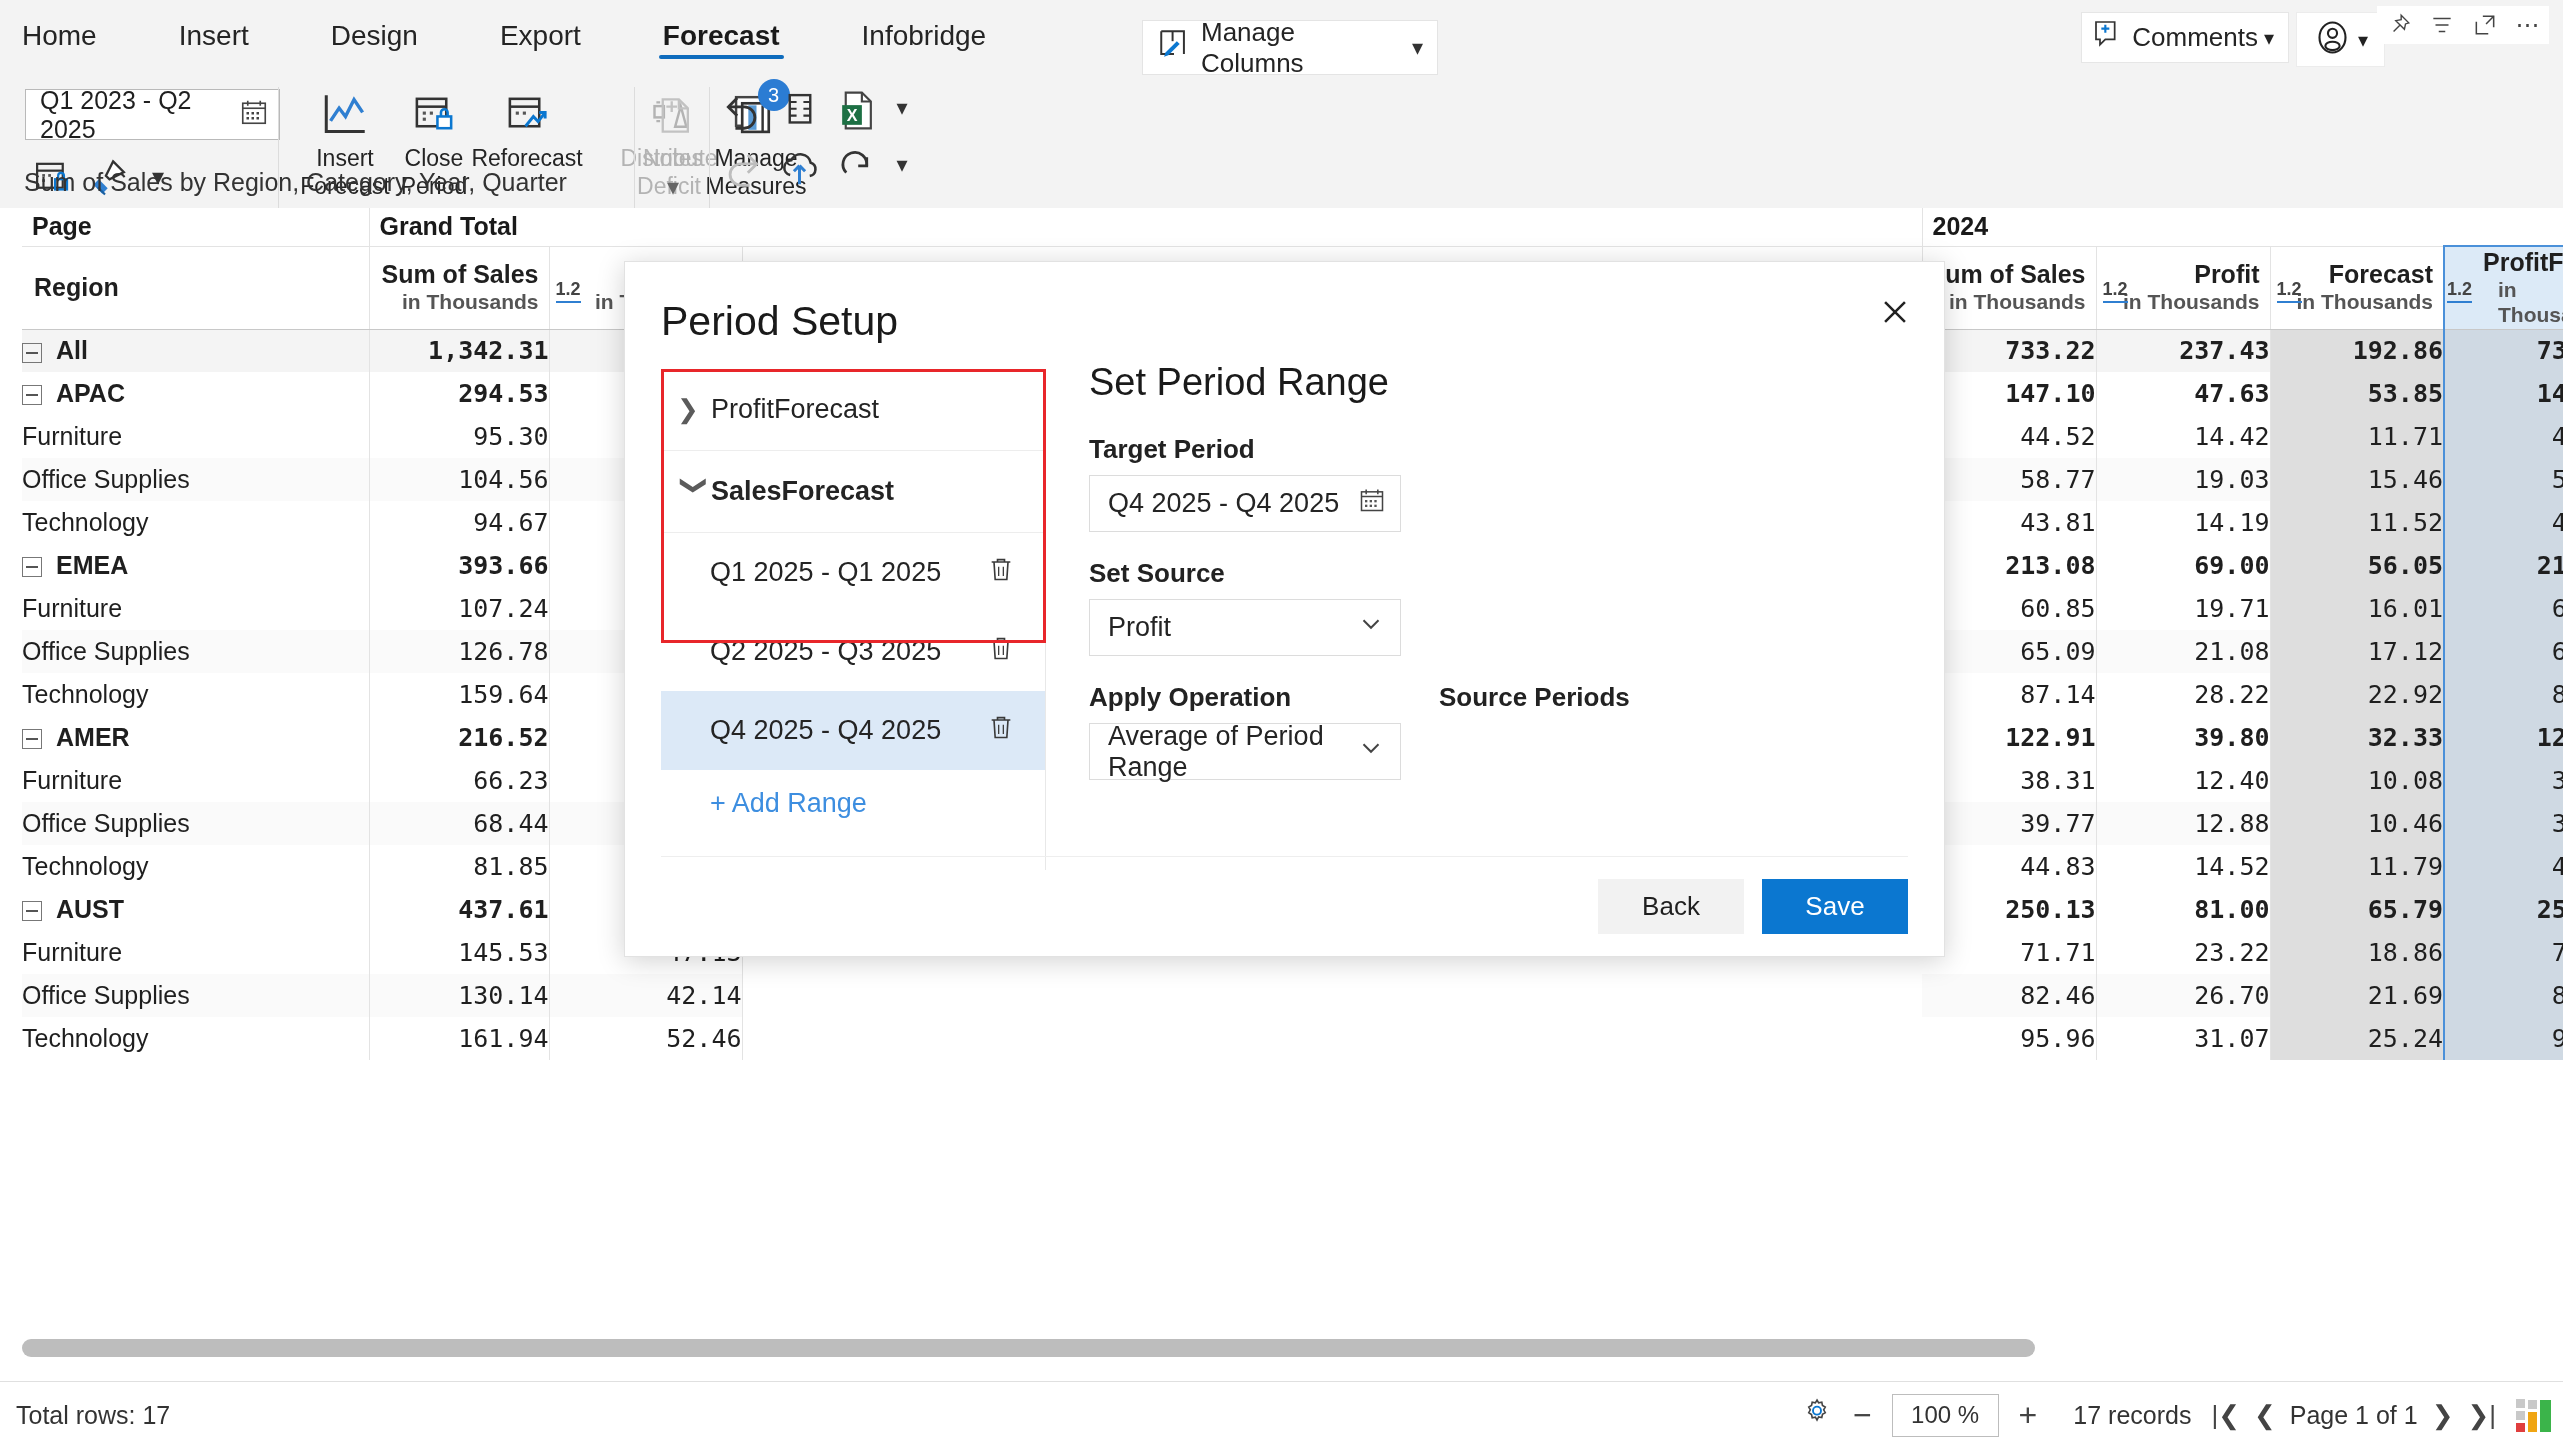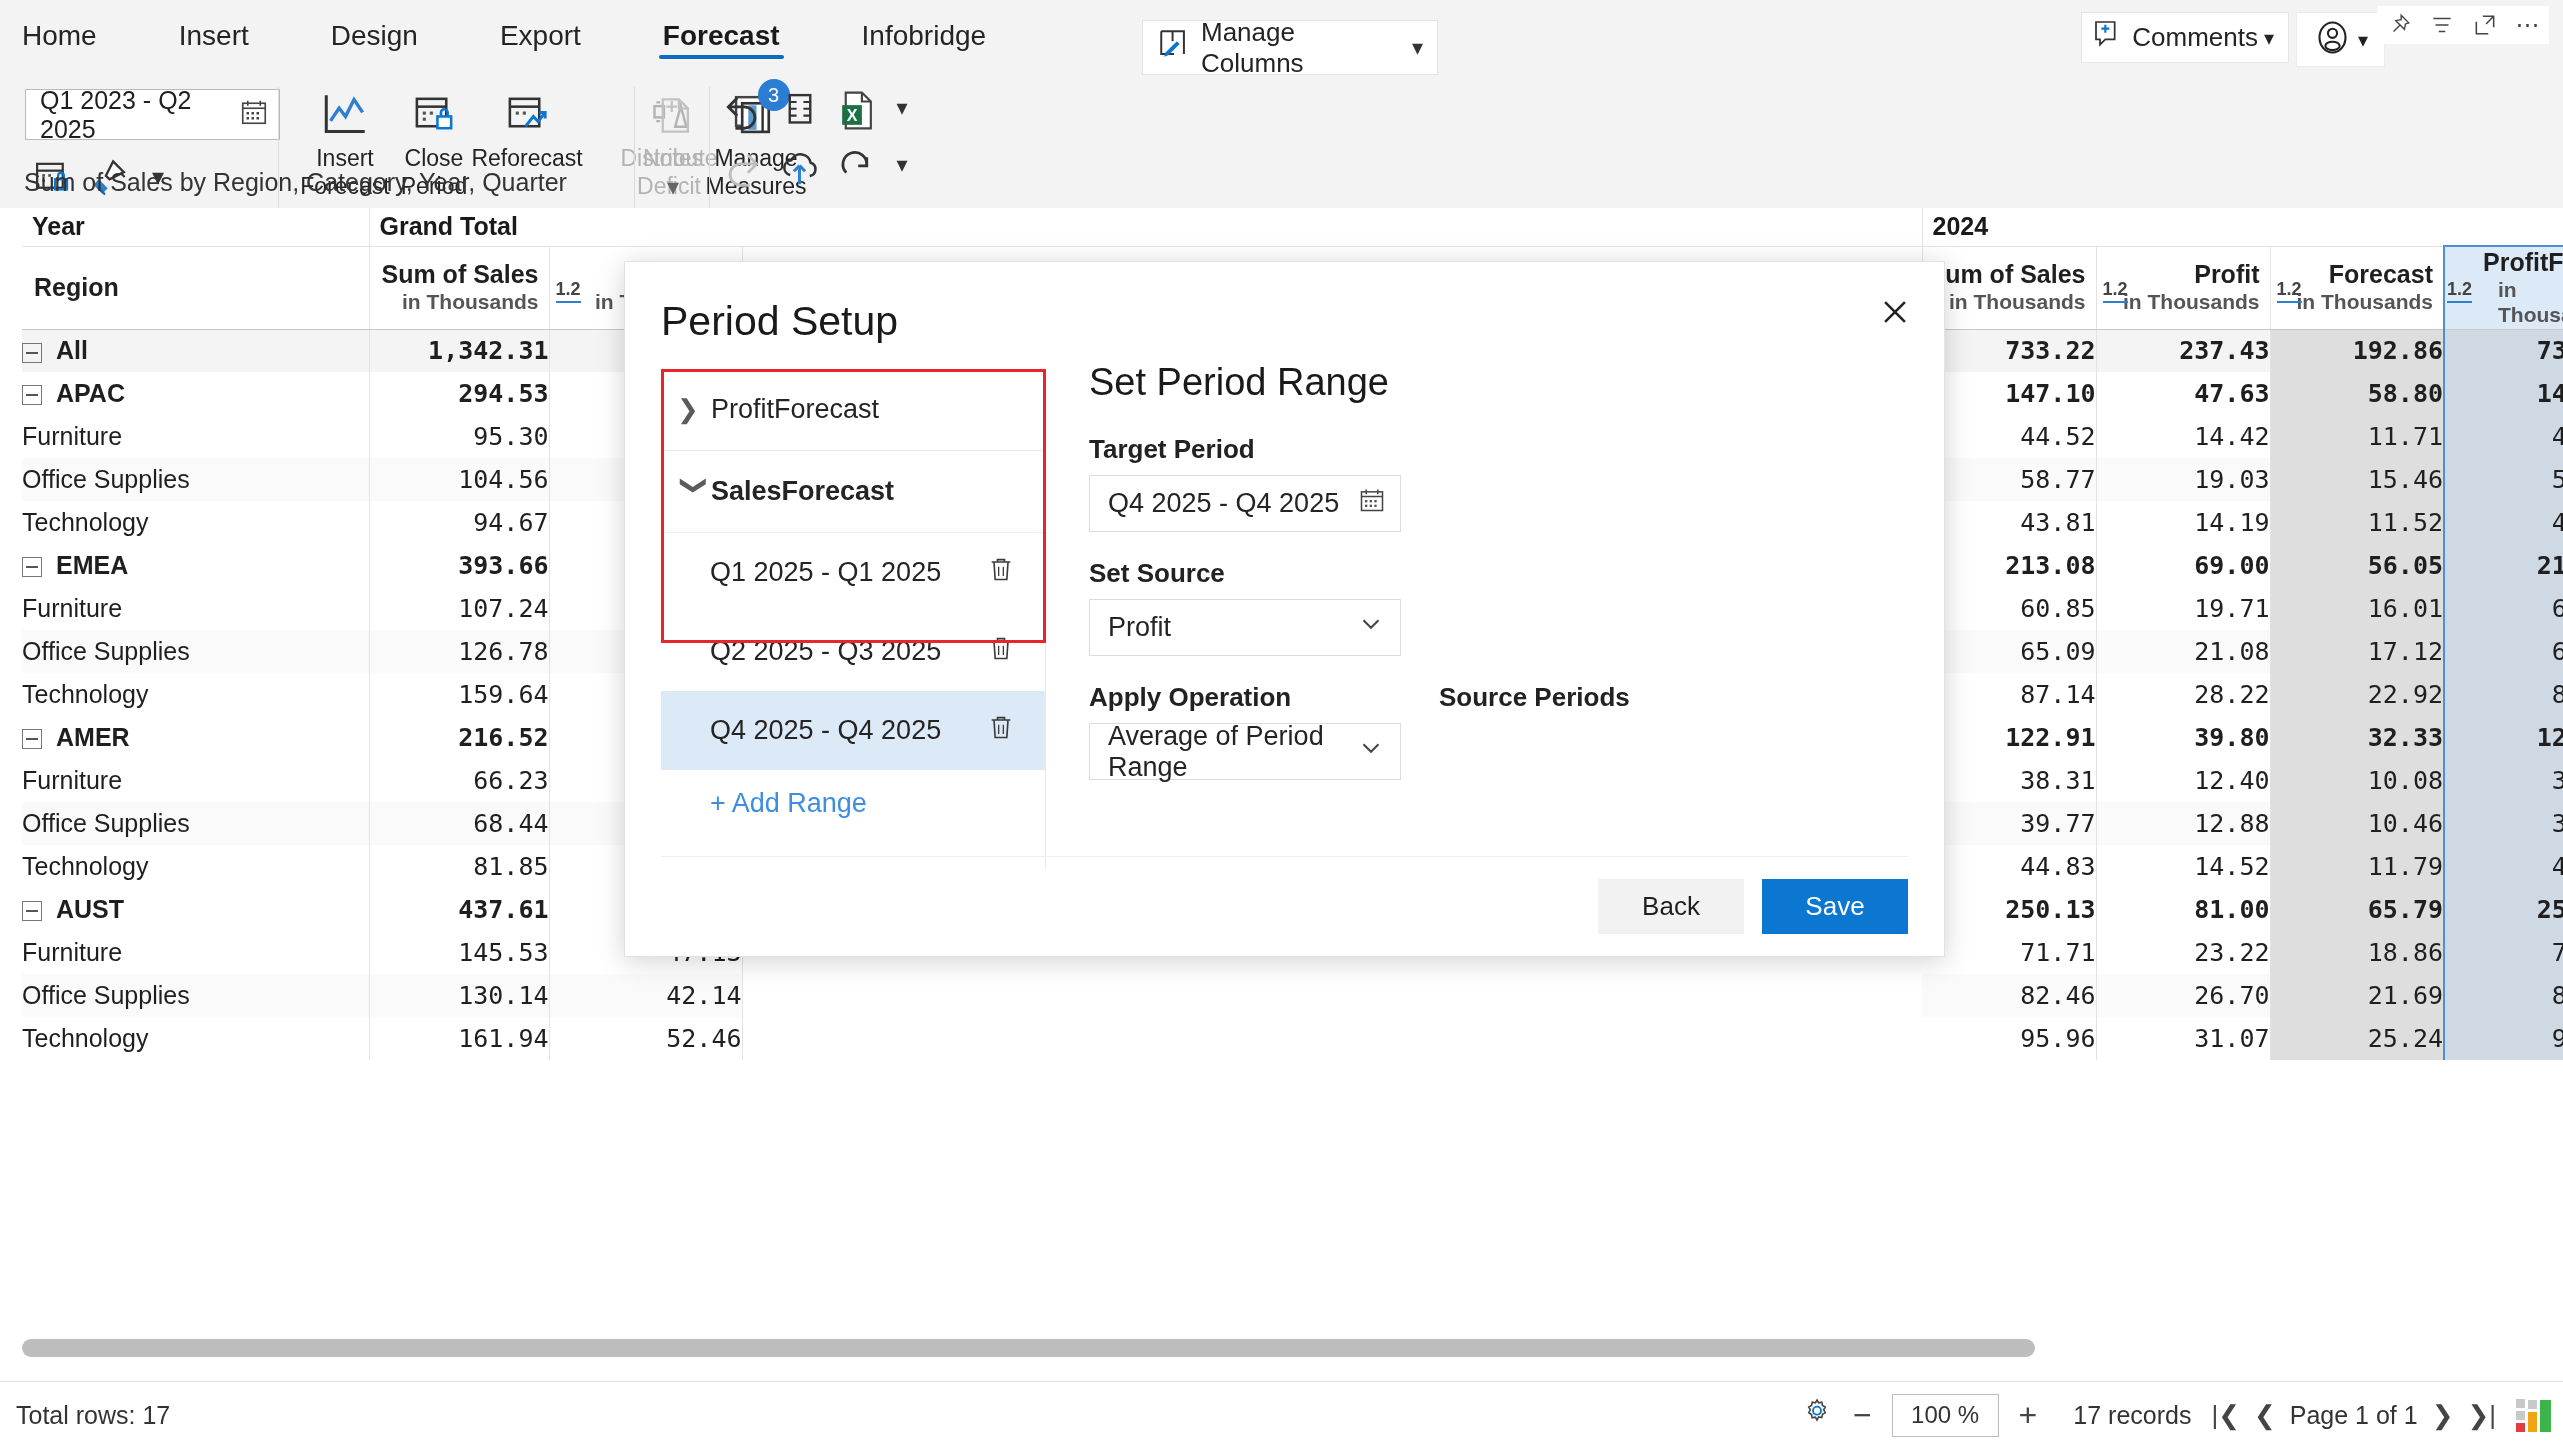--- a/index.html
+++ b/index.html
@@ -494,21 +494,21 @@
         <col style="width:180px">
         <col style="width:193px">
       <col style="width:1180px">
       <col style="width:174px">
         <col style="width:174px">
         <col style="width:174px">
         <col style="width:184px">
     </colgroup>
     <thead>
       <tr>
-        <th class="hdr-group">Year</th>
+        <th class="hdr-group">Page</th>
         <th class="hdr-group" colspan="2" style="border-left:1px solid #e3e3e3;">Grand Total</th>
         <th class="hdr-group"></th>
         <th class="hdr-group" colspan="4" style="border-left:1px solid #e3e3e3;">2024</th>
       </tr>
       <tr>
         <th class="hdr-col left">
           <div class="ctext">Region</div>
         </th>
         <th class="hdr-col">
           <div class="ctext">Sum of Sales</div>
@@ -552,21 +552,21 @@
           <td class="num col-forecast">192.86</td>
           <td class="num col-pf">733.22</td>
         </tr>
         <tr class="lvl1">
           <td class="rowlabel indent1"><span class="expander"></span><span>APAC</span></td>
           <td class="num ">294.53</td>
           <td class="num ">95.37</td>
           <td style="border-right: none; background: transparent;"></td>
           <td class="num ">147.10</td>
           <td class="num ">47.63</td>
-          <td class="num col-forecast">58.80</td>
+          <td class="num col-forecast">53.85</td>
           <td class="num col-pf">147.10</td>
         </tr>
         <tr class="lvl2 alt">
           <td class="rowlabel indent2"><span>Furniture</span></td>
           <td class="num ">95.30</td>
           <td class="num ">30.86</td>
           <td style="border-right: none; background: transparent;"></td>
           <td class="num ">44.52</td>
           <td class="num ">14.42</td>
           <td class="num col-forecast">11.71</td>

